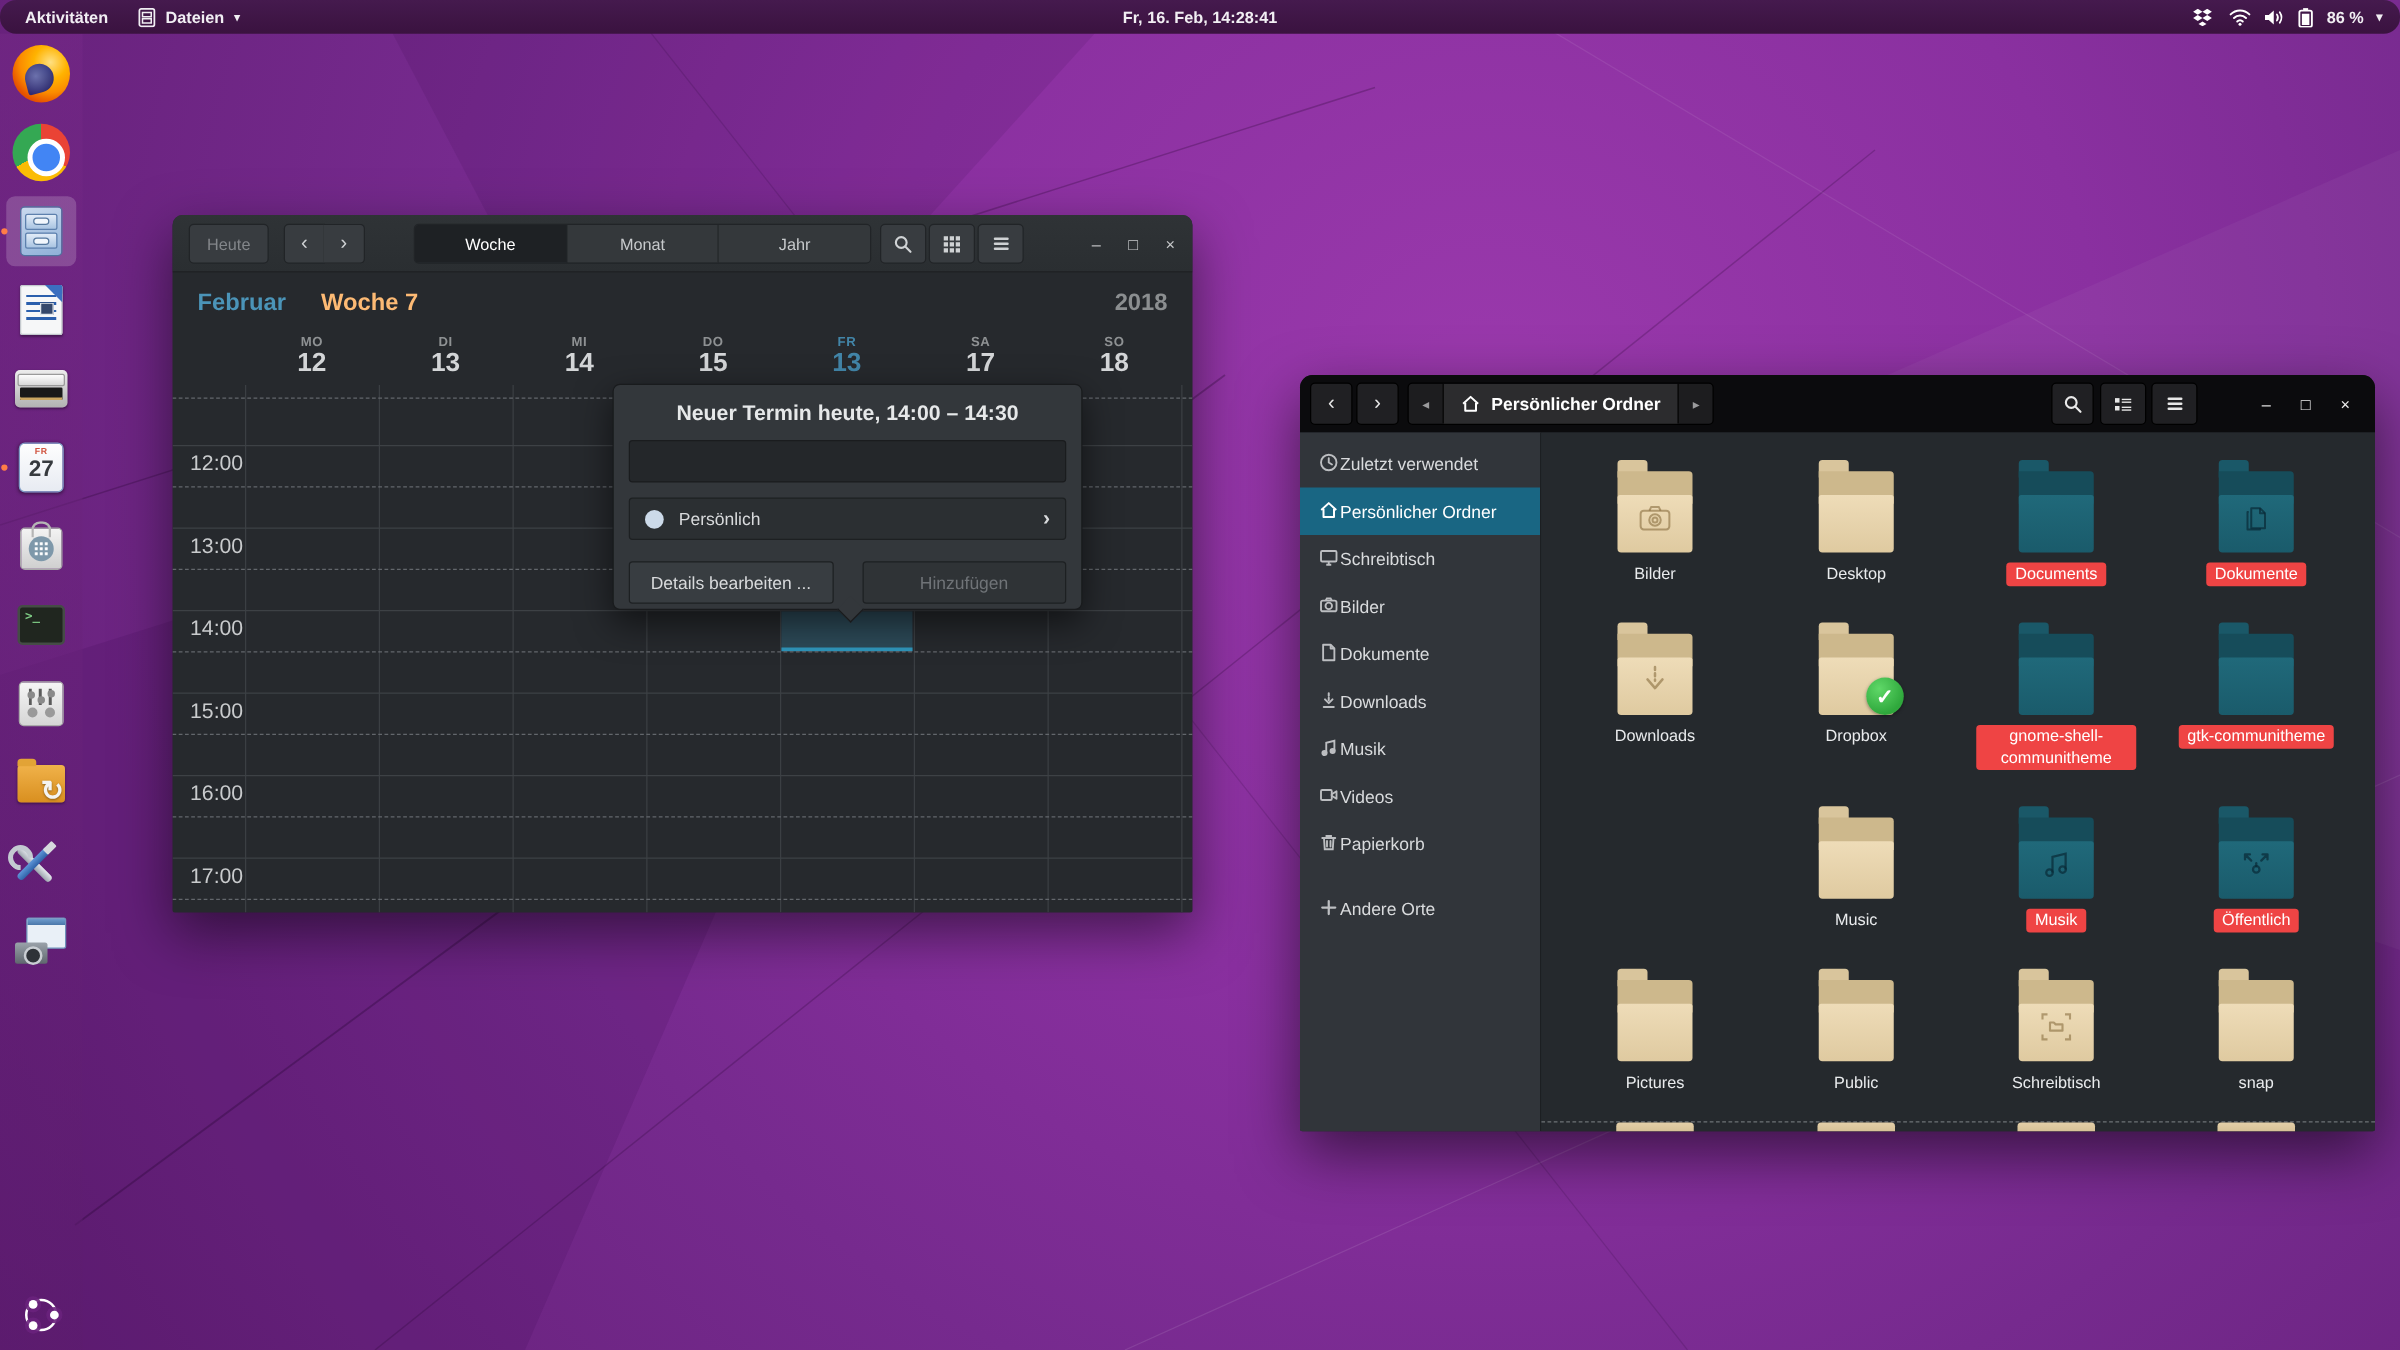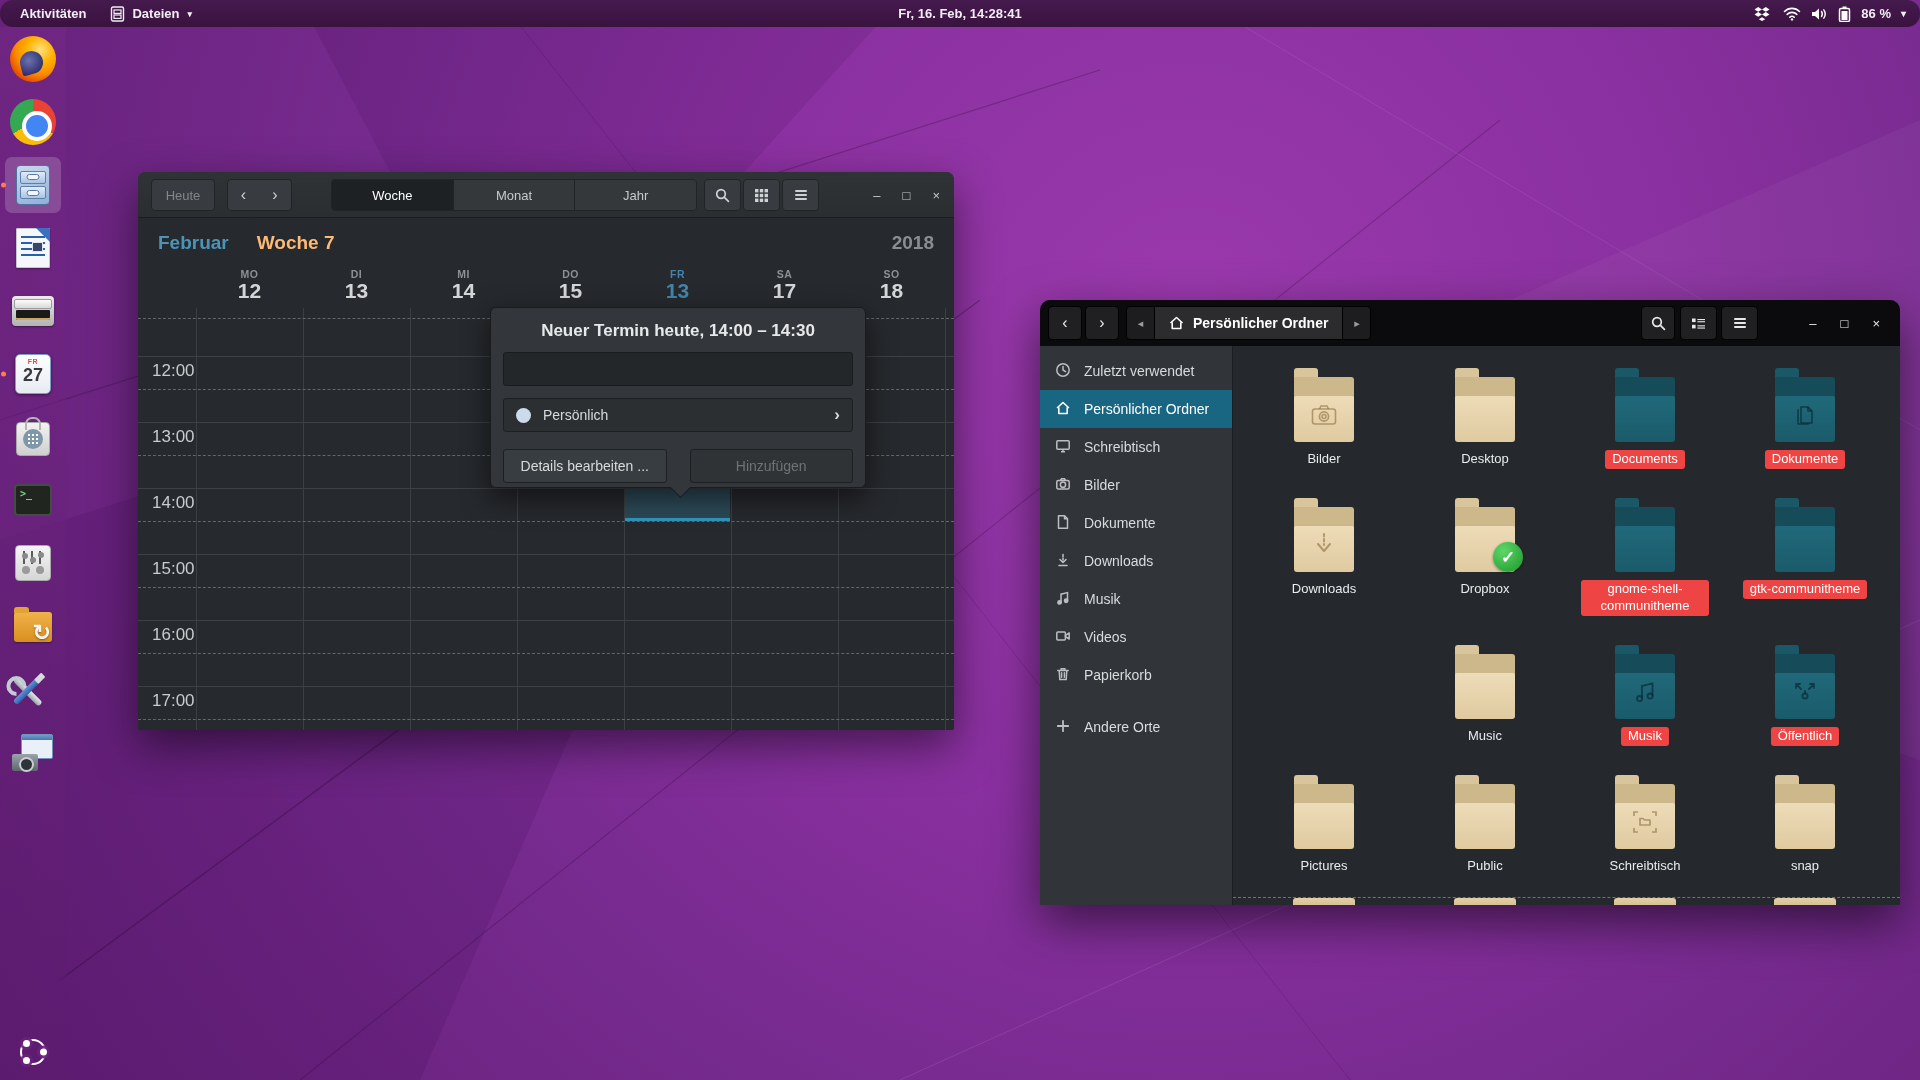--- a/index.html
+++ b/index.html
@@ -211,21 +211,21 @@
   .pseg.main { background:#2c2c2e; padding:0 14px; gap:9px; color:#fff;
     font-size:14px; font-weight:700; border-left:1px solid #000; border-right:1px solid #000; }
   #f-search { left:601px; width:34px; }
   #f-view { left:640px; width:37px; }
   #f-menu { left:681px; width:37px; }
   #files-winctl { position:absolute; right:20px; top:0; height:46px; gap:24px; }
   #files-winctl span { color:#ececec; }
   #files-body { position:absolute; top:46px; left:0; right:0; bottom:0; display:flex; }
   #f-sidebar { width:193px; background:#31353a; border-right:1px solid #1c1f22; padding-top:6px;
     display:flex; flex-direction:column; border-radius:0 0 0 2px; }
-  .srow { height:38px; display:flex; align-items:center; gap:13px; padding-left:15px;
+  .srow { height:38px; display:flex; align-items:center; gap:1px; padding-left:15px;
     color:#d9dbdd; font-size:14px; }
   .srow svg { color:#bcbec1; flex:0 0 auto; }
   .srow.selected { background:#196683; color:#fff; }
   .srow.selected svg { color:#fff; }
   .srow.bottom { margin-top:14px; }
   #f-content { position:relative; flex:1; background:#25292d; border-radius:0 0 2px 0; overflow:hidden; }
   .fcell { position:absolute; width:150px; text-align:center; }
   .folder { position:relative; width:64px; height:74px; margin:0 auto; }
   .f-tab { position:absolute; left:2px; top:0; width:24px; height:14px; border-radius:3px 3px 0 0; }
   .f-back { position:absolute; left:2px; right:2px; top:9px; height:26px; border-radius:0 3px 0 0; }

